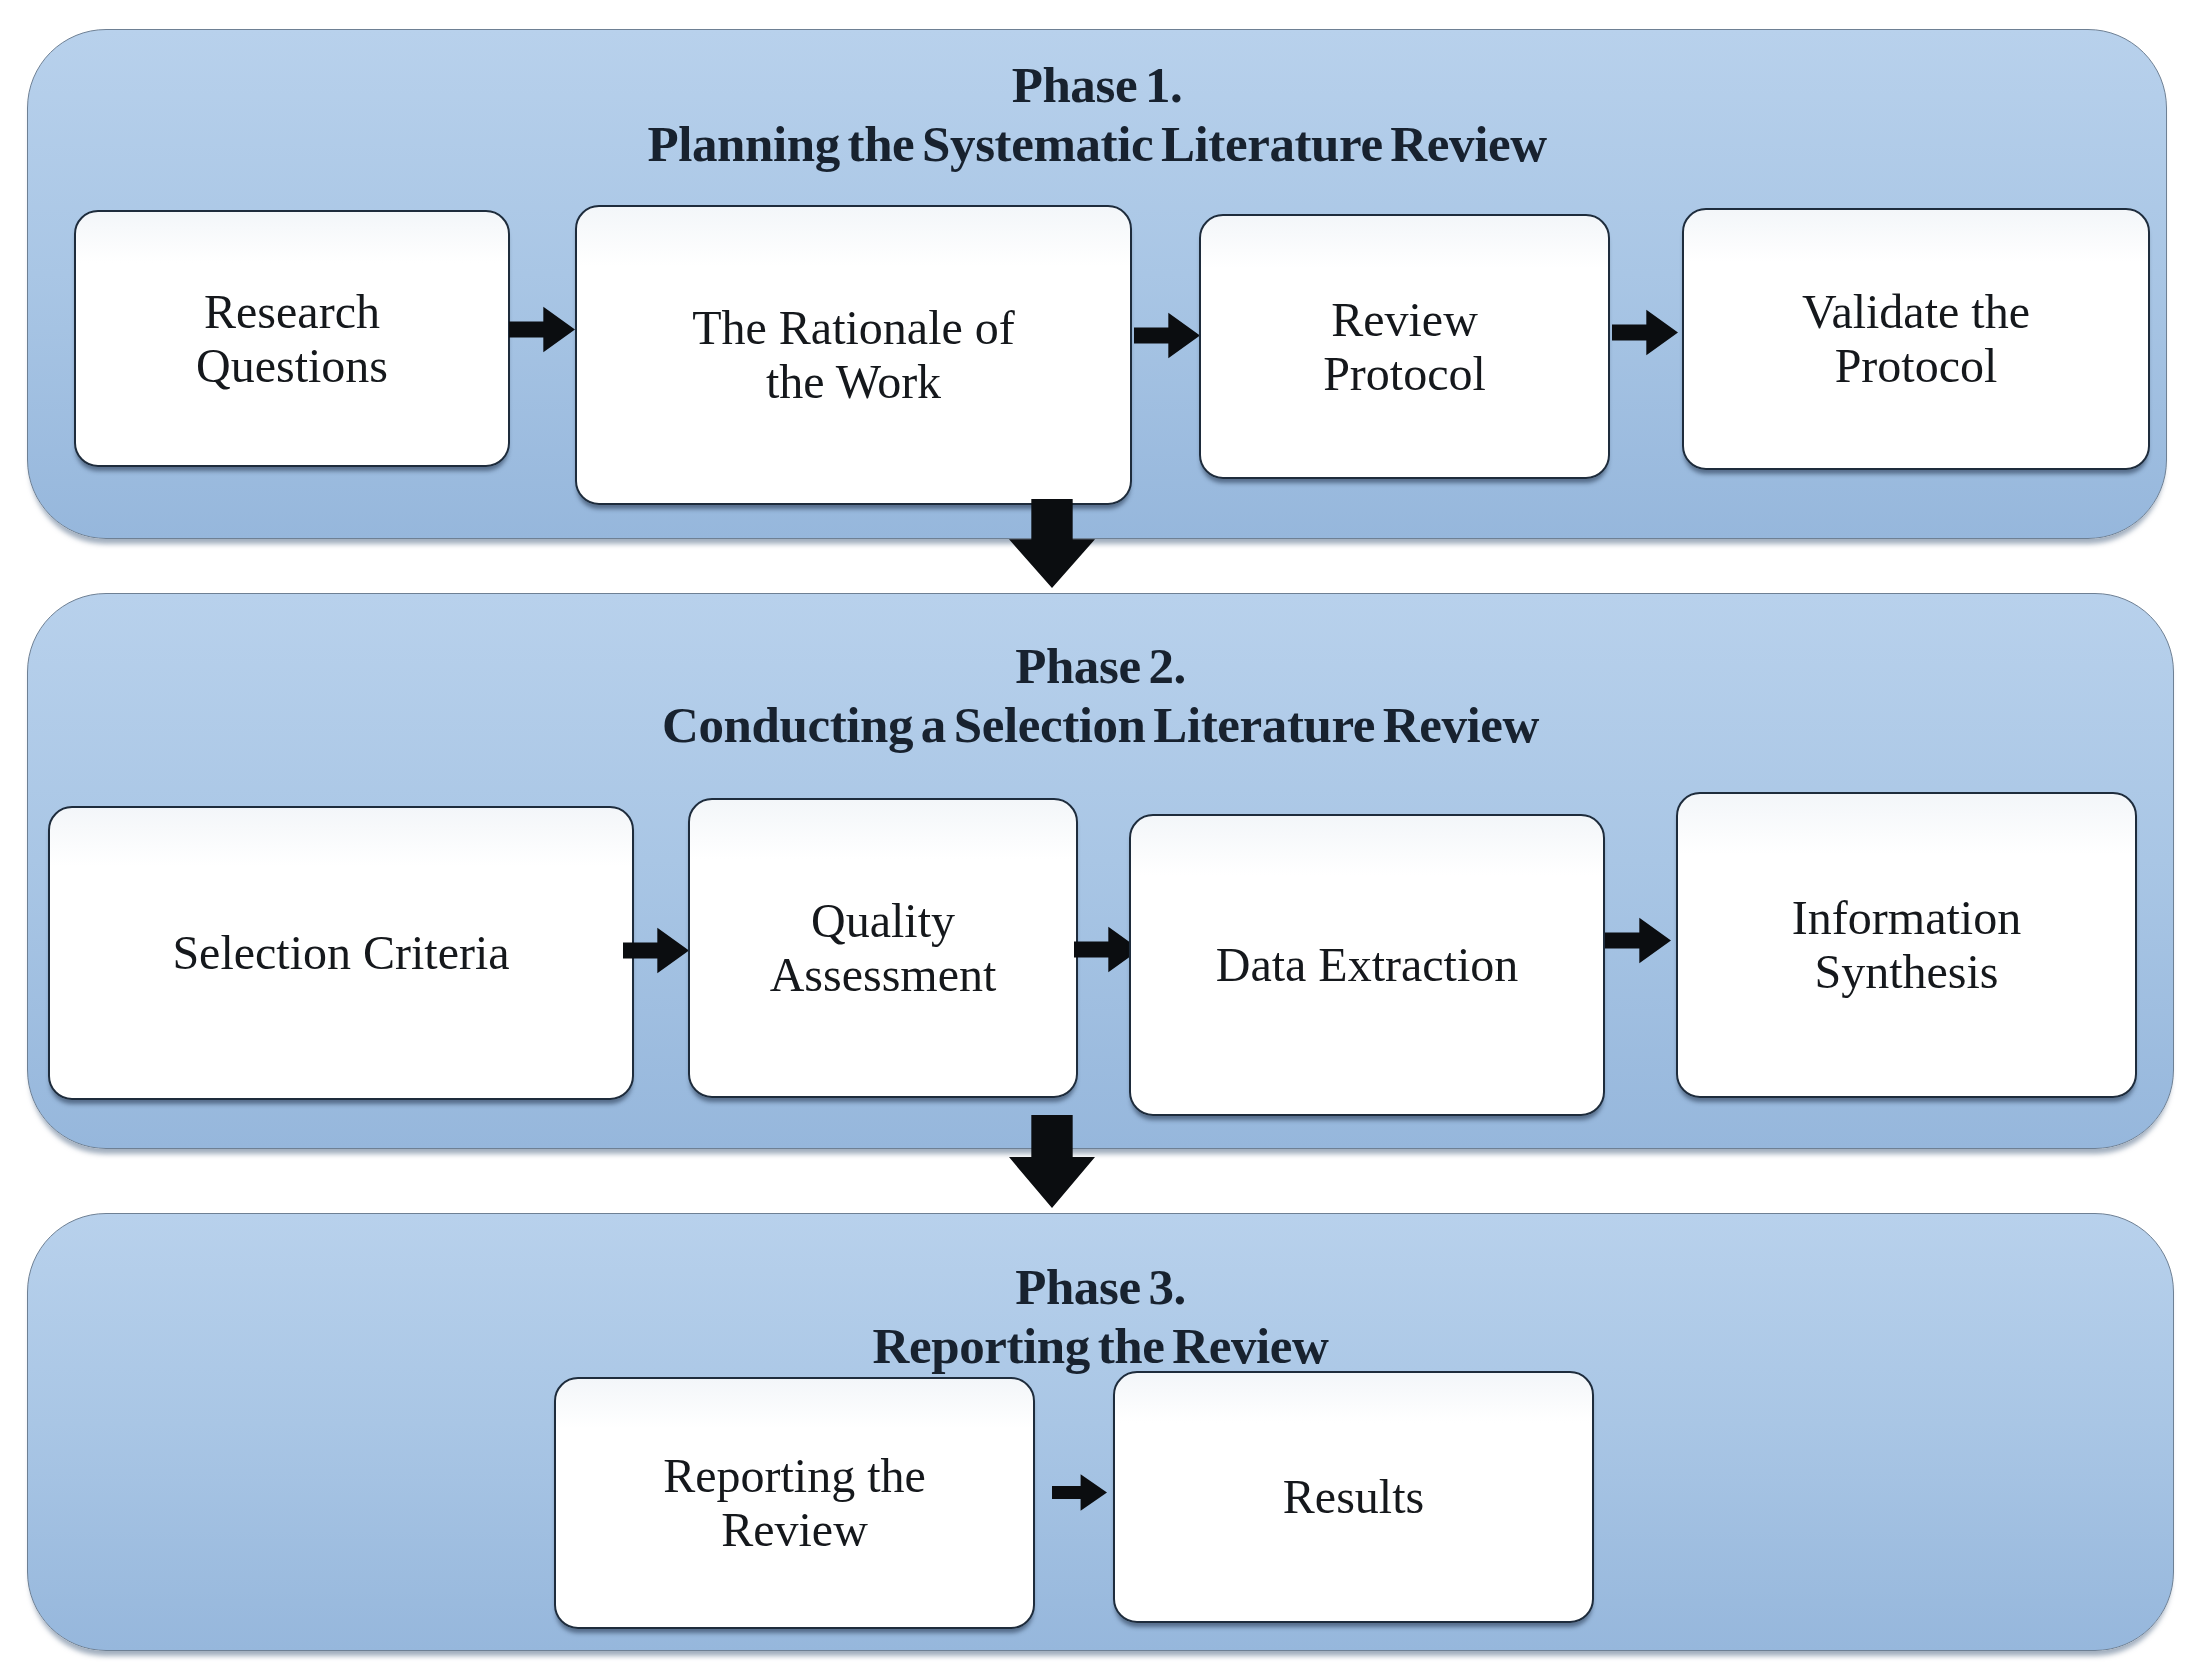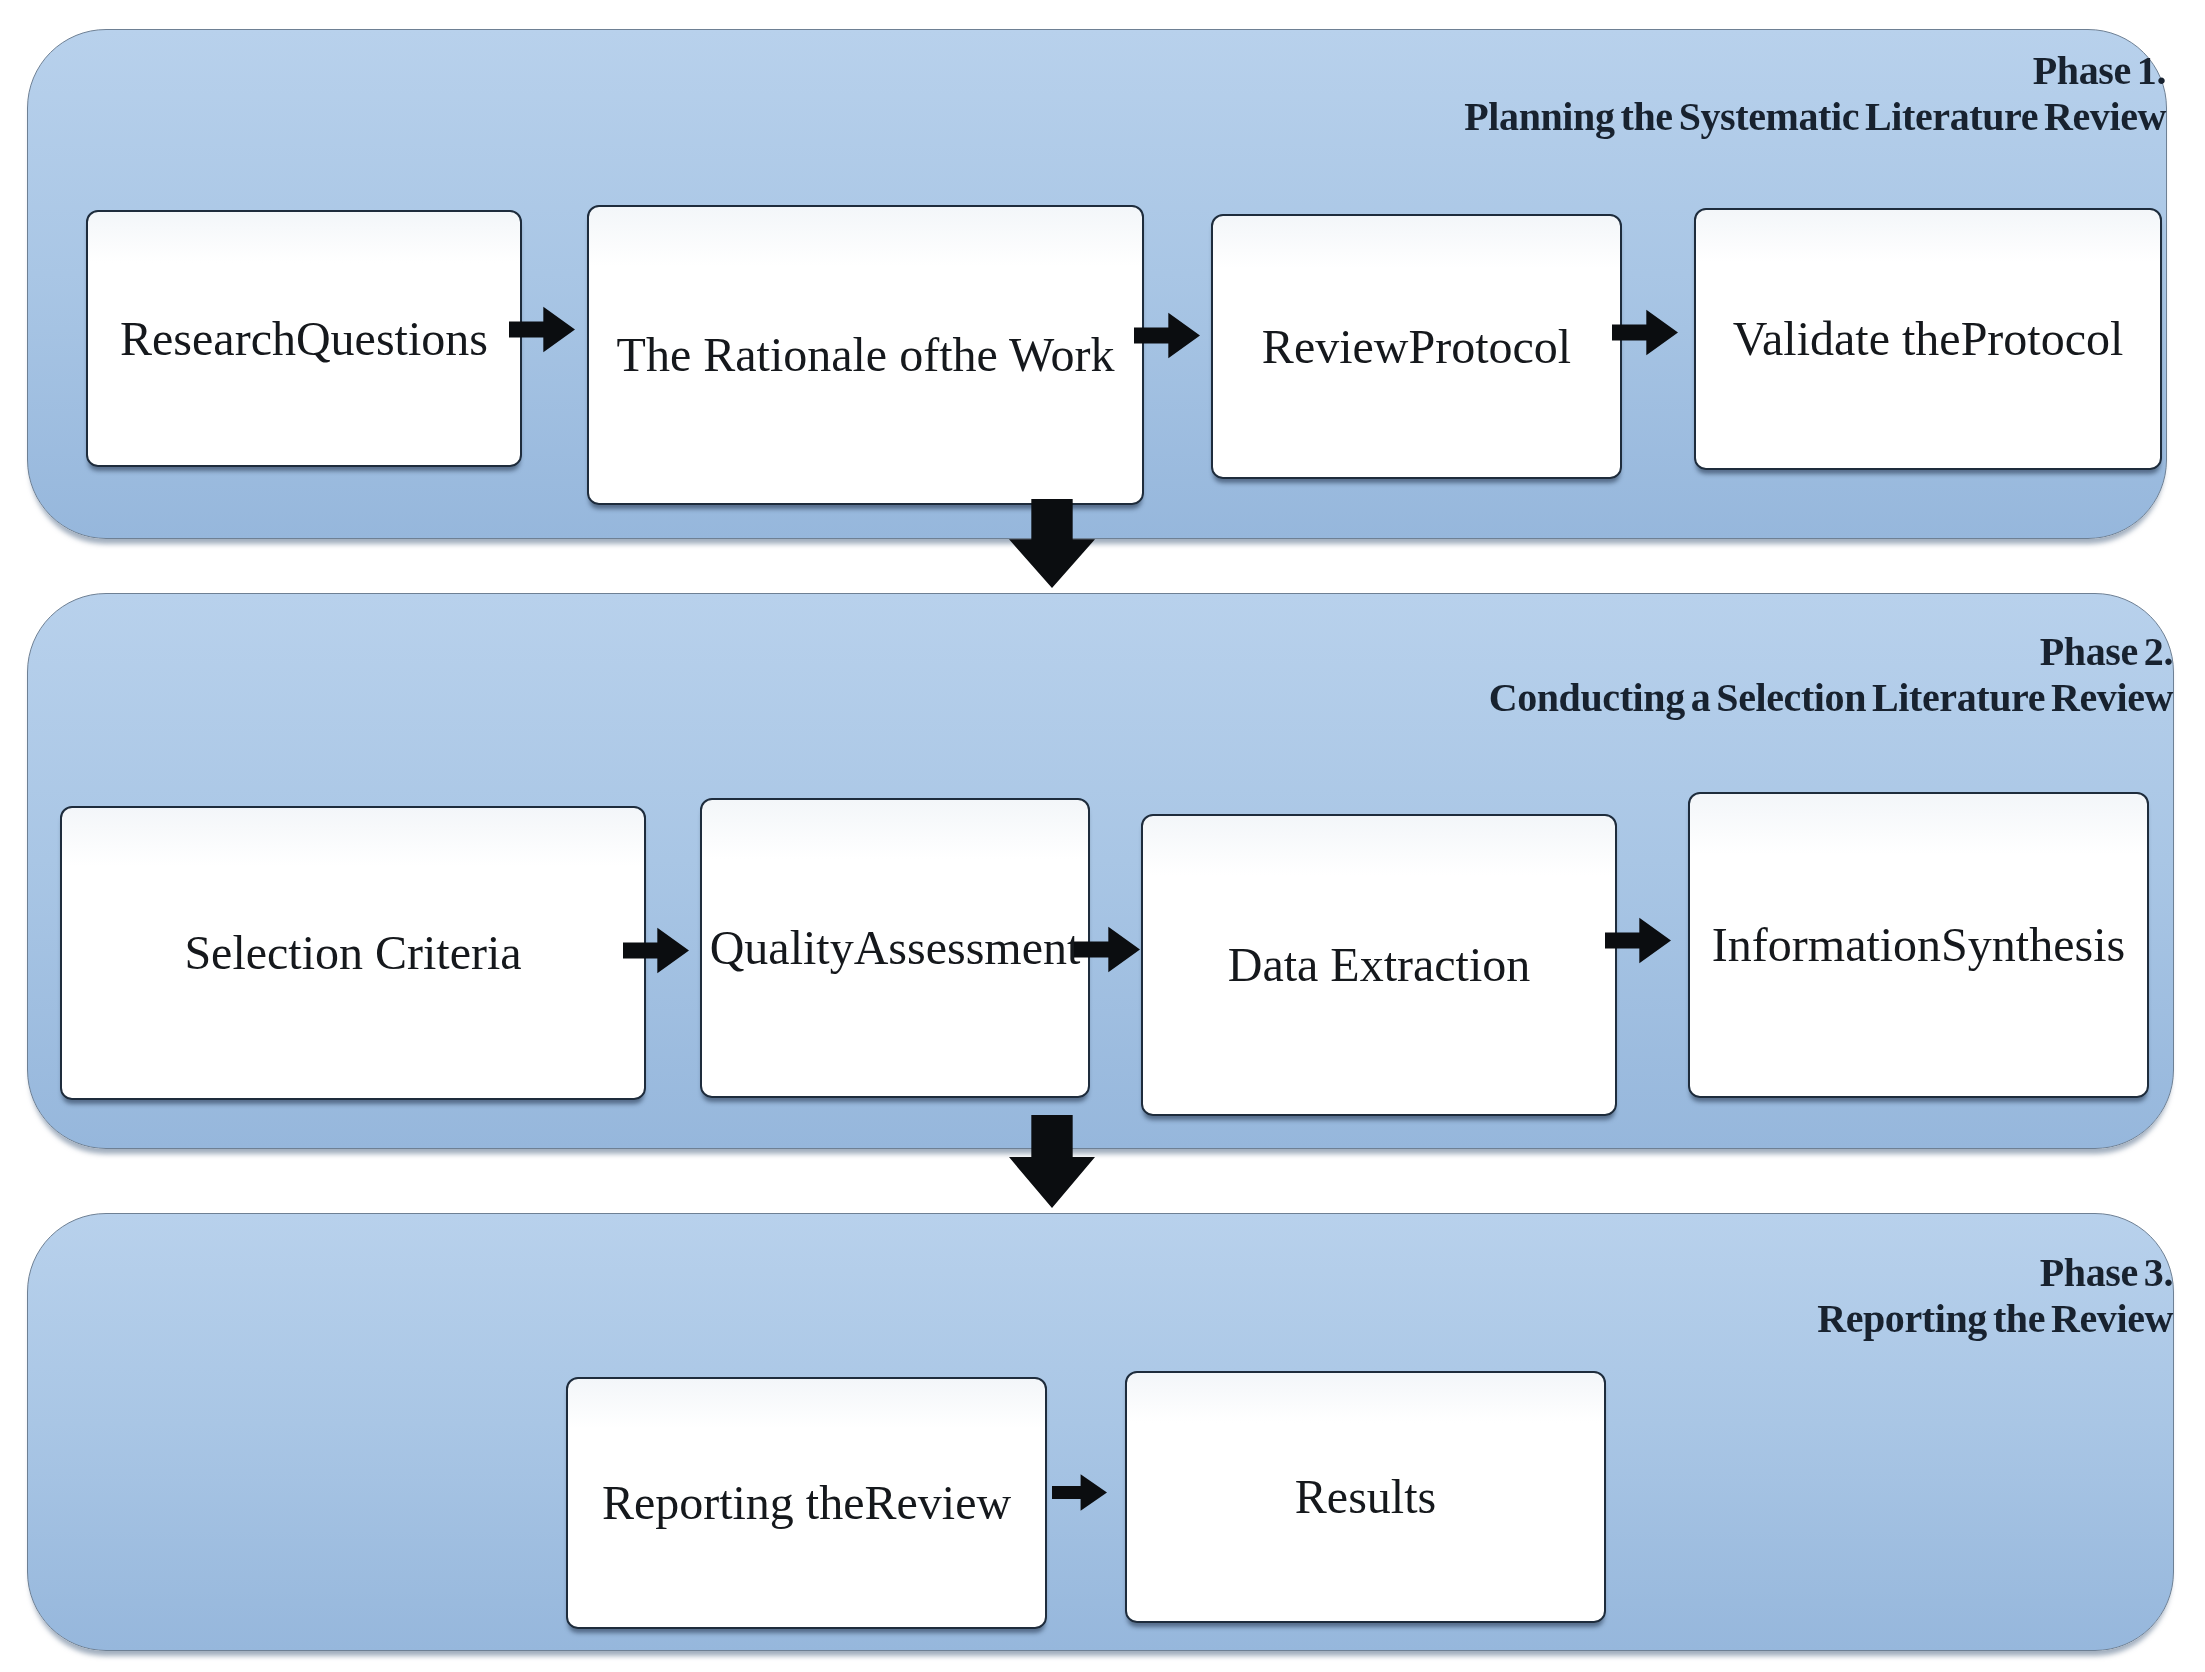--- a/index.html
+++ b/index.html
@@ -25,41 +25,40 @@
     position:absolute;
     border:1.7px solid var(--panel-border);
     border-radius:79px;
     background:linear-gradient(180deg,var(--panel-fill-top) 0%,var(--panel-fill-mid) 48%,var(--panel-fill-bottom) 100%);
     box-shadow:0 7.5px 5.8px -3.3px rgba(110,130,155,.65);
   }
   #phase-1{left:27px;top:29px;width:2138px;height:508px;}
   #phase-2{left:27px;top:593px;width:2145px;height:554px;}
   #phase-3{left:27px;top:1213px;width:2145px;height:436px;}
   .phase-title{
-    position:absolute;left:0;right:0;margin:0;
-    text-align:right;
+    position:absolute;left:0;right:0;margin:8px;
+    text-align:center;
     color:var(--title-color);
-    font-size:40px;font-weight:bold;line-height:1.16;
+    font-size:51px;font-weight:bold;line-height:1.16;
     letter-spacing:-0.4px;word-spacing:-0.09em;
   }
   #phase-1 .phase-title{top:18px;}
   #phase-2 .phase-title{top:35px;}
   #phase-3 .phase-title{top:36px;}
   .phase-title .line{display:block;}
   .node{
     position:absolute;
     background:linear-gradient(180deg,#f3f6f9 0%,#ffffff 20%,#ffffff 100%);
     border:2.5px solid var(--box-border);
-    border-radius:12px;
-    display:flex;flex-direction:row;align-items:center;justify-content:center;
+    border-radius:24px;
+    display:flex;flex-direction:column;align-items:center;justify-content:center;
     text-align:center;
     color:var(--box-text-color);
     font-size:48px;line-height:1.12;
     box-shadow:0 5.8px 4.1px -2.5px rgba(30,45,70,.55);
-    margin-left:12px;
   }
   .node .line{display:block;}
   .arrow{position:absolute;color:var(--arrow-color);line-height:0;}
   .arrow svg{display:block;width:100%;height:100%;}
 </style>
 </head>
 <body>
 
 <section class="phase" id="phase-1">
   <h2 class="phase-title">

